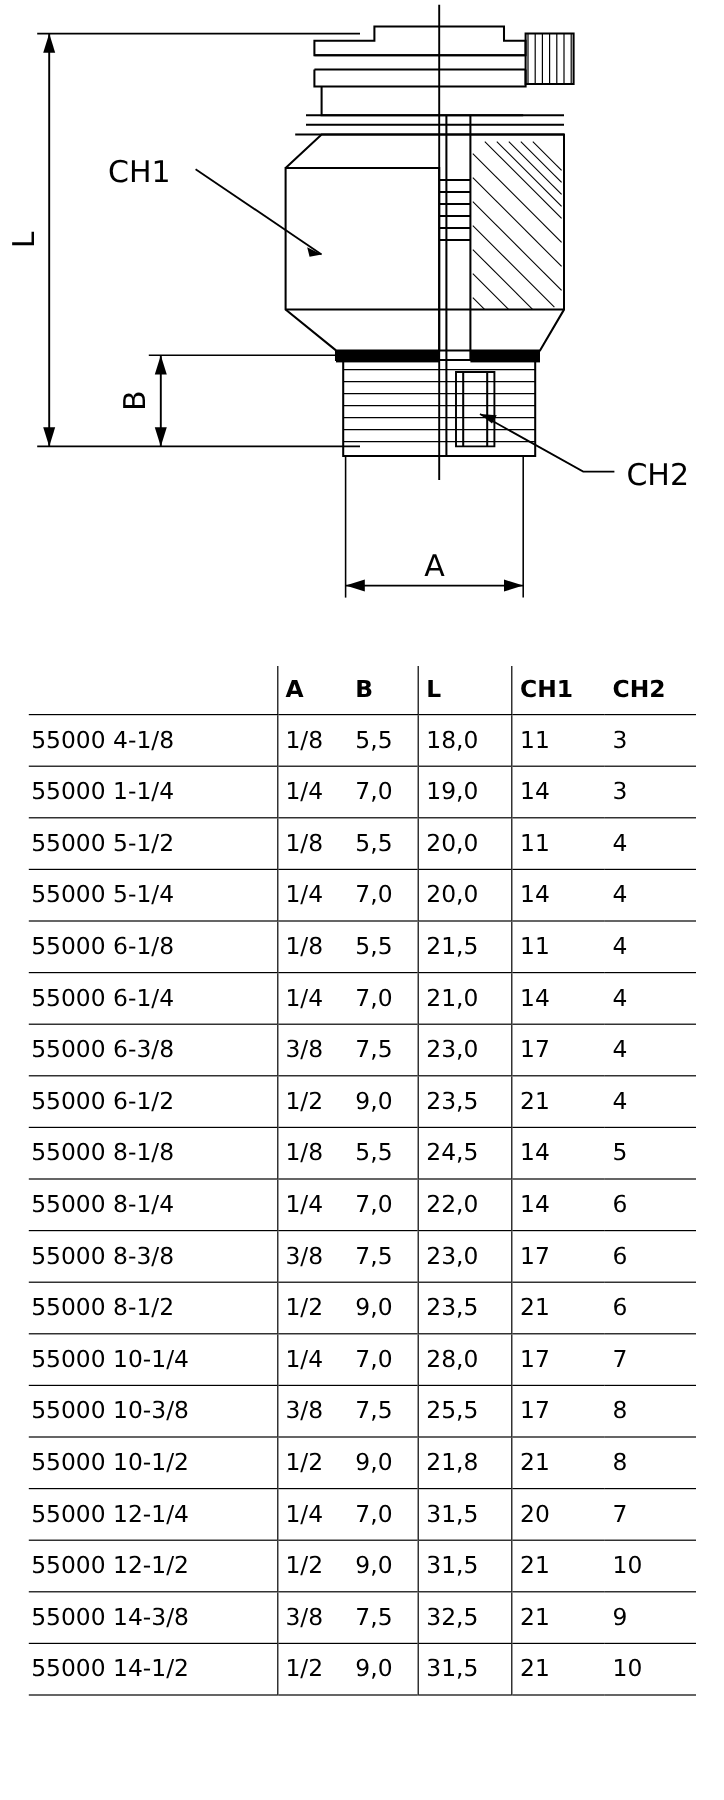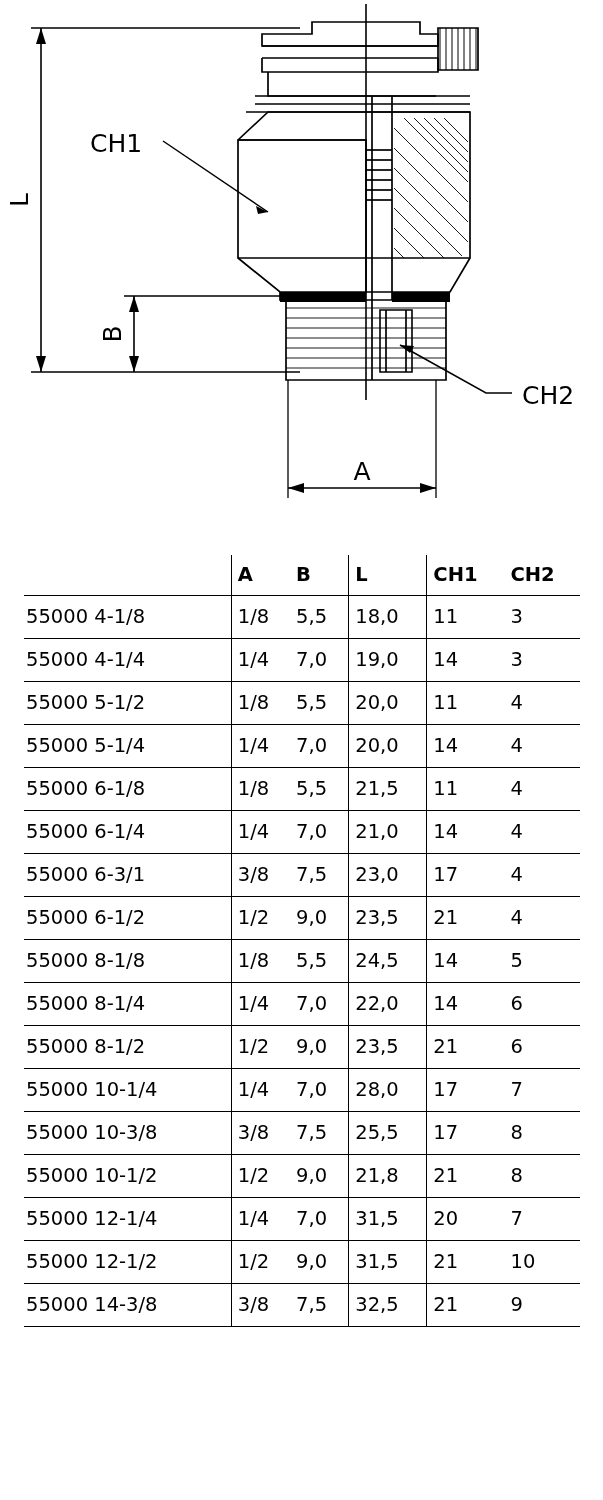--- a/index.html
+++ b/index.html
@@ -205,21 +205,21 @@
     <tbody id="table-body">
         <tr>
           <td class="col-code">55000 4-1/8</td>
           <td class="col-a">1/8</td>
           <td class="col-b">5,5</td>
           <td class="col-l">18,0</td>
           <td class="col-ch1">11</td>
           <td class="col-ch2">3</td>
         </tr>
         <tr>
-          <td class="col-code">55000 4-1/4</td>
+          <td class="col-code">55000 1-1/4</td>
           <td class="col-a">1/4</td>
           <td class="col-b">7,0</td>
           <td class="col-l">19,0</td>
           <td class="col-ch1">14</td>
           <td class="col-ch2">3</td>
         </tr>
         <tr>
           <td class="col-code">55000 5-1/2</td>
           <td class="col-a">1/8</td>
           <td class="col-b">5,5</td>
@@ -245,21 +245,21 @@
         </tr>
         <tr>
           <td class="col-code">55000 6-1/4</td>
           <td class="col-a">1/4</td>
           <td class="col-b">7,0</td>
           <td class="col-l">21,0</td>
           <td class="col-ch1">14</td>
           <td class="col-ch2">4</td>
         </tr>
         <tr>
-          <td class="col-code">55000 6-3/1</td>
+          <td class="col-code">55000 6-3/8</td>
           <td class="col-a">3/8</td>
           <td class="col-b">7,5</td>
           <td class="col-l">23,0</td>
           <td class="col-ch1">17</td>
           <td class="col-ch2">4</td>
         </tr>
         <tr>
           <td class="col-code">55000 6-1/2</td>
           <td class="col-a">1/2</td>
           <td class="col-b">9,0</td>
@@ -274,20 +274,28 @@
           <td class="col-l">24,5</td>
           <td class="col-ch1">14</td>
           <td class="col-ch2">5</td>
         </tr>
         <tr>
           <td class="col-code">55000 8-1/4</td>
           <td class="col-a">1/4</td>
           <td class="col-b">7,0</td>
           <td class="col-l">22,0</td>
           <td class="col-ch1">14</td>
+          <td class="col-ch2">6</td>
+        </tr>
+        <tr>
+          <td class="col-code">55000 8-3/8</td>
+          <td class="col-a">3/8</td>
+          <td class="col-b">7,5</td>
+          <td class="col-l">23,0</td>
+          <td class="col-ch1">17</td>
           <td class="col-ch2">6</td>
         </tr>
         <tr>
           <td class="col-code">55000 8-1/2</td>
           <td class="col-a">1/2</td>
           <td class="col-b">9,0</td>
           <td class="col-l">23,5</td>
           <td class="col-ch1">21</td>
           <td class="col-ch2">6</td>
         </tr>
@@ -332,16 +340,24 @@
           <td class="col-ch2">10</td>
         </tr>
         <tr>
           <td class="col-code">55000 14-3/8</td>
           <td class="col-a">3/8</td>
           <td class="col-b">7,5</td>
           <td class="col-l">32,5</td>
           <td class="col-ch1">21</td>
           <td class="col-ch2">9</td>
         </tr>
+        <tr>
+          <td class="col-code">55000 14-1/2</td>
+          <td class="col-a">1/2</td>
+          <td class="col-b">9,0</td>
+          <td class="col-l">31,5</td>
+          <td class="col-ch1">21</td>
+          <td class="col-ch2">10</td>
+        </tr>
       </tbody>
   </table>
 
 </div>
 
 </body></html>

